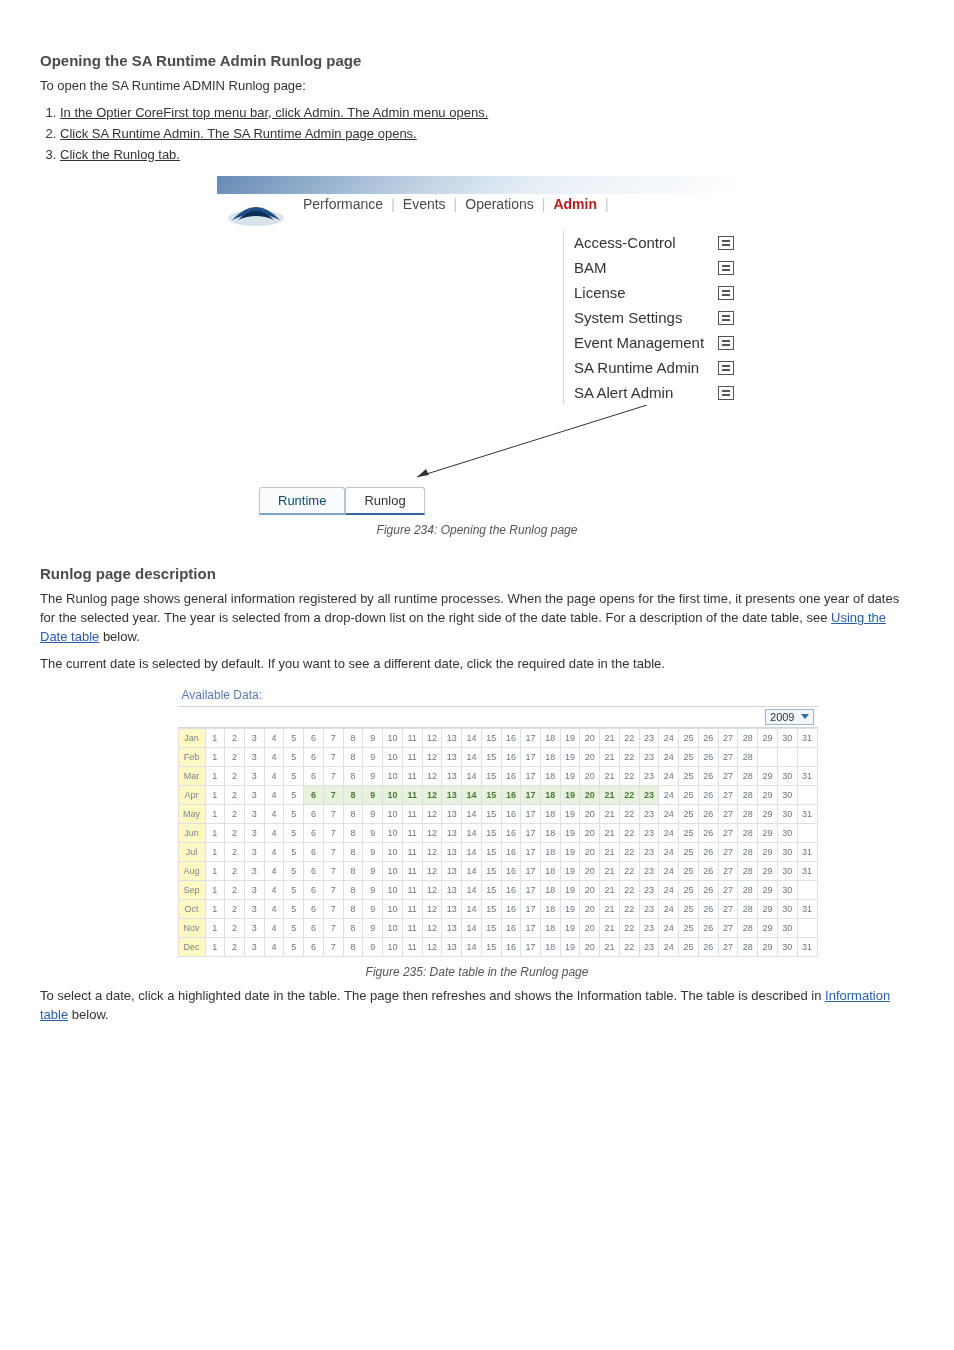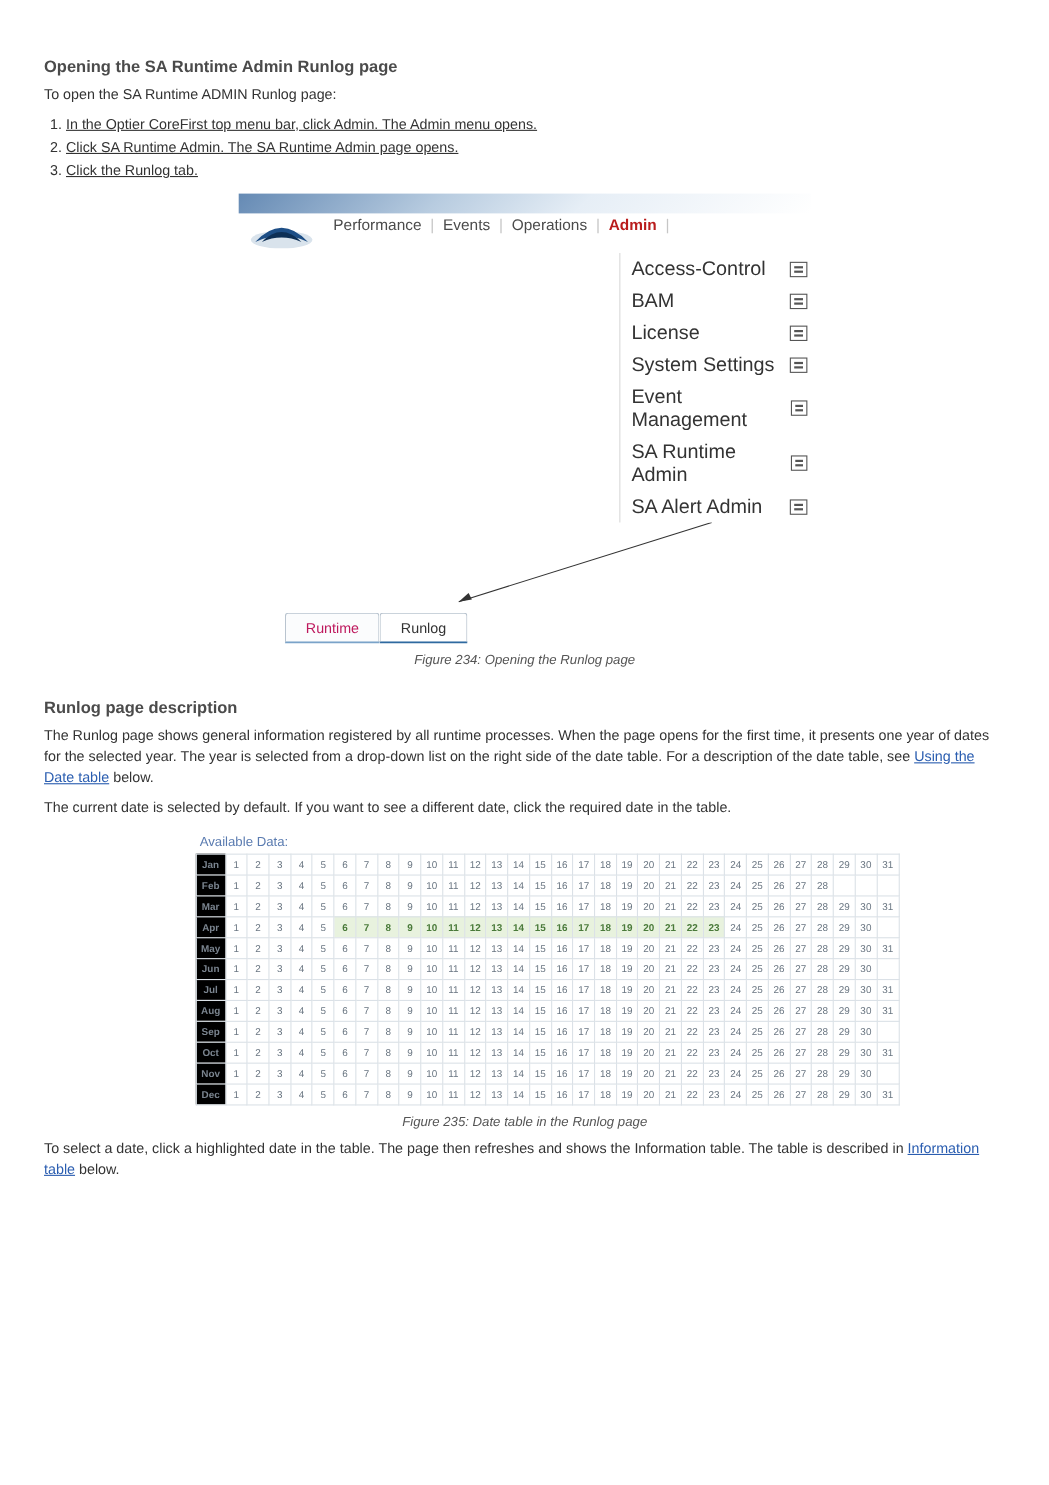--- a/index.html
+++ b/index.html
@@ -34,51 +34,51 @@
   .nav-items .sep { color: #c6c6c6; margin: 0 6px; }
   .nav-items .item { padding: 2px 2px; }
   .nav-items .item.active { font-weight: bold; color: #b91c1c; }
   .dropdown {
     margin-left: 346px;
     width: 176px;
     border-left: 1px solid #d9d9d9;
   }
   .dropdown .row {
     display: flex; align-items: center; justify-content: space-between;
-    padding: 4px 6px 4px 10px; font-size: 18px; color: #333;
+    padding: 4px 6px 4px 10px; font-size: 15px; color: #333;
   }
   .dropdown .row .ic {
     width: 14px; height: 12px; border: 1px solid #555; position: relative;
   }
   .dropdown .row .ic::before {
     content: ""; position: absolute; left: 3px; right: 3px; top: 3px; height: 2px; background: #555;
   }
   .dropdown .row .ic::after {
     content: ""; position: absolute; left: 3px; right: 3px; bottom: 3px; height: 2px; background: #555;
   }
   .arrow-wrap { position: relative; height: 88px; }
   .arrow-wrap svg { position: absolute; left: 0; top: 0; }
   .tabs2 { display: flex; gap: 0; margin-left: 42px; margin-top: -6px; }
   .tab2 {
     border: 1px solid #b9c4cf; border-bottom: 2px solid #7aa3c9;
-    padding: 5px 18px; font-size: 13px; color: #be185d; background: #fbfcfd;
+    padding: 5px 18px; font-size: 13px; color: #0c4a6e; background: #fbfcfd;
     border-radius: 3px 3px 0 0;
   }
   .tab2.active { font-weight: normal; border-bottom: 2px solid #2f6aa0; background: #fff; color: #333; }
   .fig-caption { text-align: center; font-style: italic; font-size: 12px; color: #555; margin: 8px 0 2px; }
 
   
   .fig2-wrap { width: 640px; margin: 12px auto 6px; font-family: Verdana, Geneva, sans-serif; padding-left: 41px; }
   .avail { font-size: 12px; color: #5a7bb0; padding: 2px 0 4px 4px; }
   .grid-head { display:flex; justify-content:flex-end; border-top:1px solid #cfd6dd; border-bottom:1px solid #cfd6dd; padding:2px 4px; }
   .year-sel { font-size: 11px; color: #333; border:1px solid #9db6cf; background:#f2f6fa; padding:1px 4px; display:inline-flex; align-items:center; gap:6px; }
   .year-sel .caret { width:0; height:0; border-left:4px solid transparent; border-right:4px solid transparent; border-top:5px solid #2f6aa0; }
   table.cal { border-collapse: collapse; width: 100%; table-layout: fixed; font-size: 9px; }
   table.cal td { border: 1px solid #dbe1e7; text-align: center; padding: 2px 0; color: #6a7682; height: 14px; }
-  table.cal td.mon { width: 26px; font-weight: bold; color: #7a848f; background:#000000; }
+  table.cal td.mon { width: 26px; font-weight: normal; color: #7a848f; background:#fef9c3; }
   table.cal td.g  { background: #e8f2de; color: #4a7a3a; font-weight: bold; }
   table.cal td.empty { background:#fff; }
 </style>
 </head>
 <body>
 
 <h2 class="sec">Opening the SA Runtime Admin Runlog page</h2>
 <p>To open the SA Runtime ADMIN Runlog page:</p>
 <ol>
   <li>In the Optier CoreFirst top menu bar, click Admin. The Admin menu opens.</li>
@@ -153,20 +153,26 @@
 <h2 class="sec">Runlog page description</h2>
 <p>
   <span>The Runlog page shows general information registered by all runtime processes. When the page opens for the first time, it presents one year of dates for the selected year. The year is selected from a drop-down list on the right side of the date table. For a description of the date table, see </span>
   <a href="#" class="xref">Using the Date table</a>
   <span> below.</span>
 </p>
 <p>The current date is selected by default. If you want to see a different date, click the required date in the table.</p>
 
 <div class="fig2-wrap">
   <div class="avail">Available Data:</div>
+  <div class="grid-head">
+    <span class="year-sel">
+      <span>2009</span>
+      <span class="caret"></span>
+    </span>
+  </div>
   <table class="cal">
       <tbody id="cal-body">
         <tr>
           <td class="mon">Jan</td>
           <td>1</td>
           <td>2</td>
           <td>3</td>
           <td>4</td>
           <td>5</td>
           <td>6</td>

